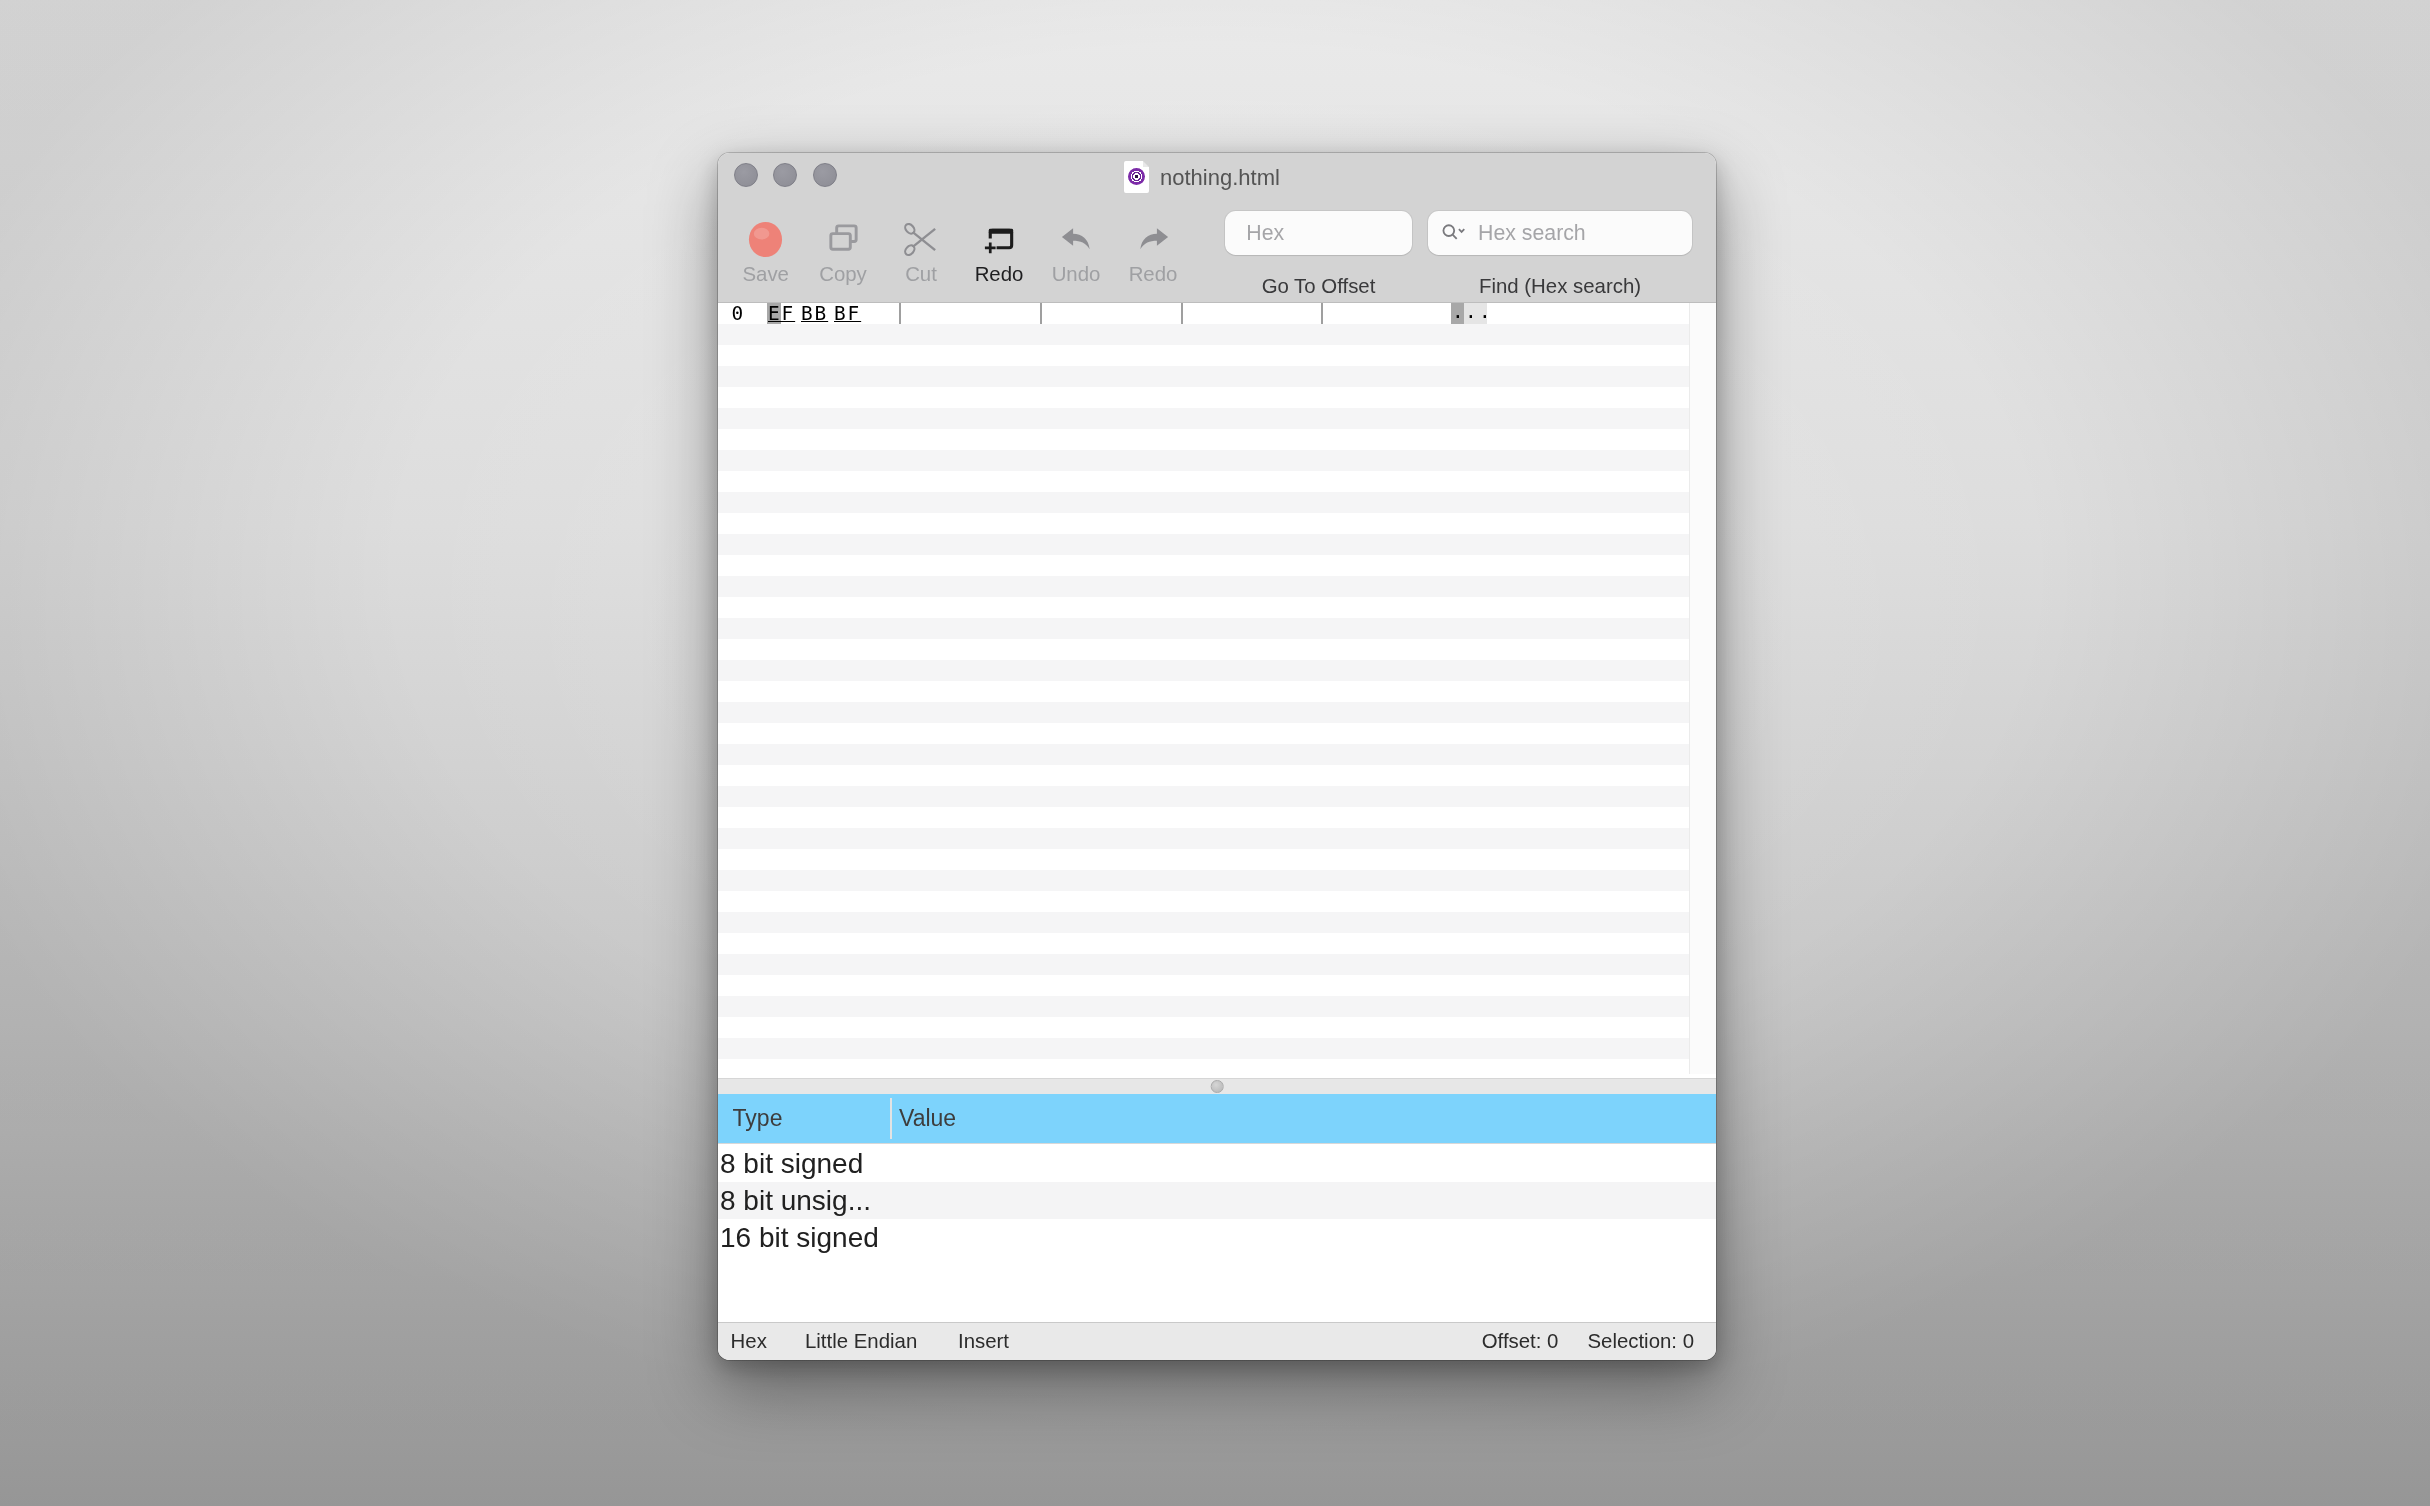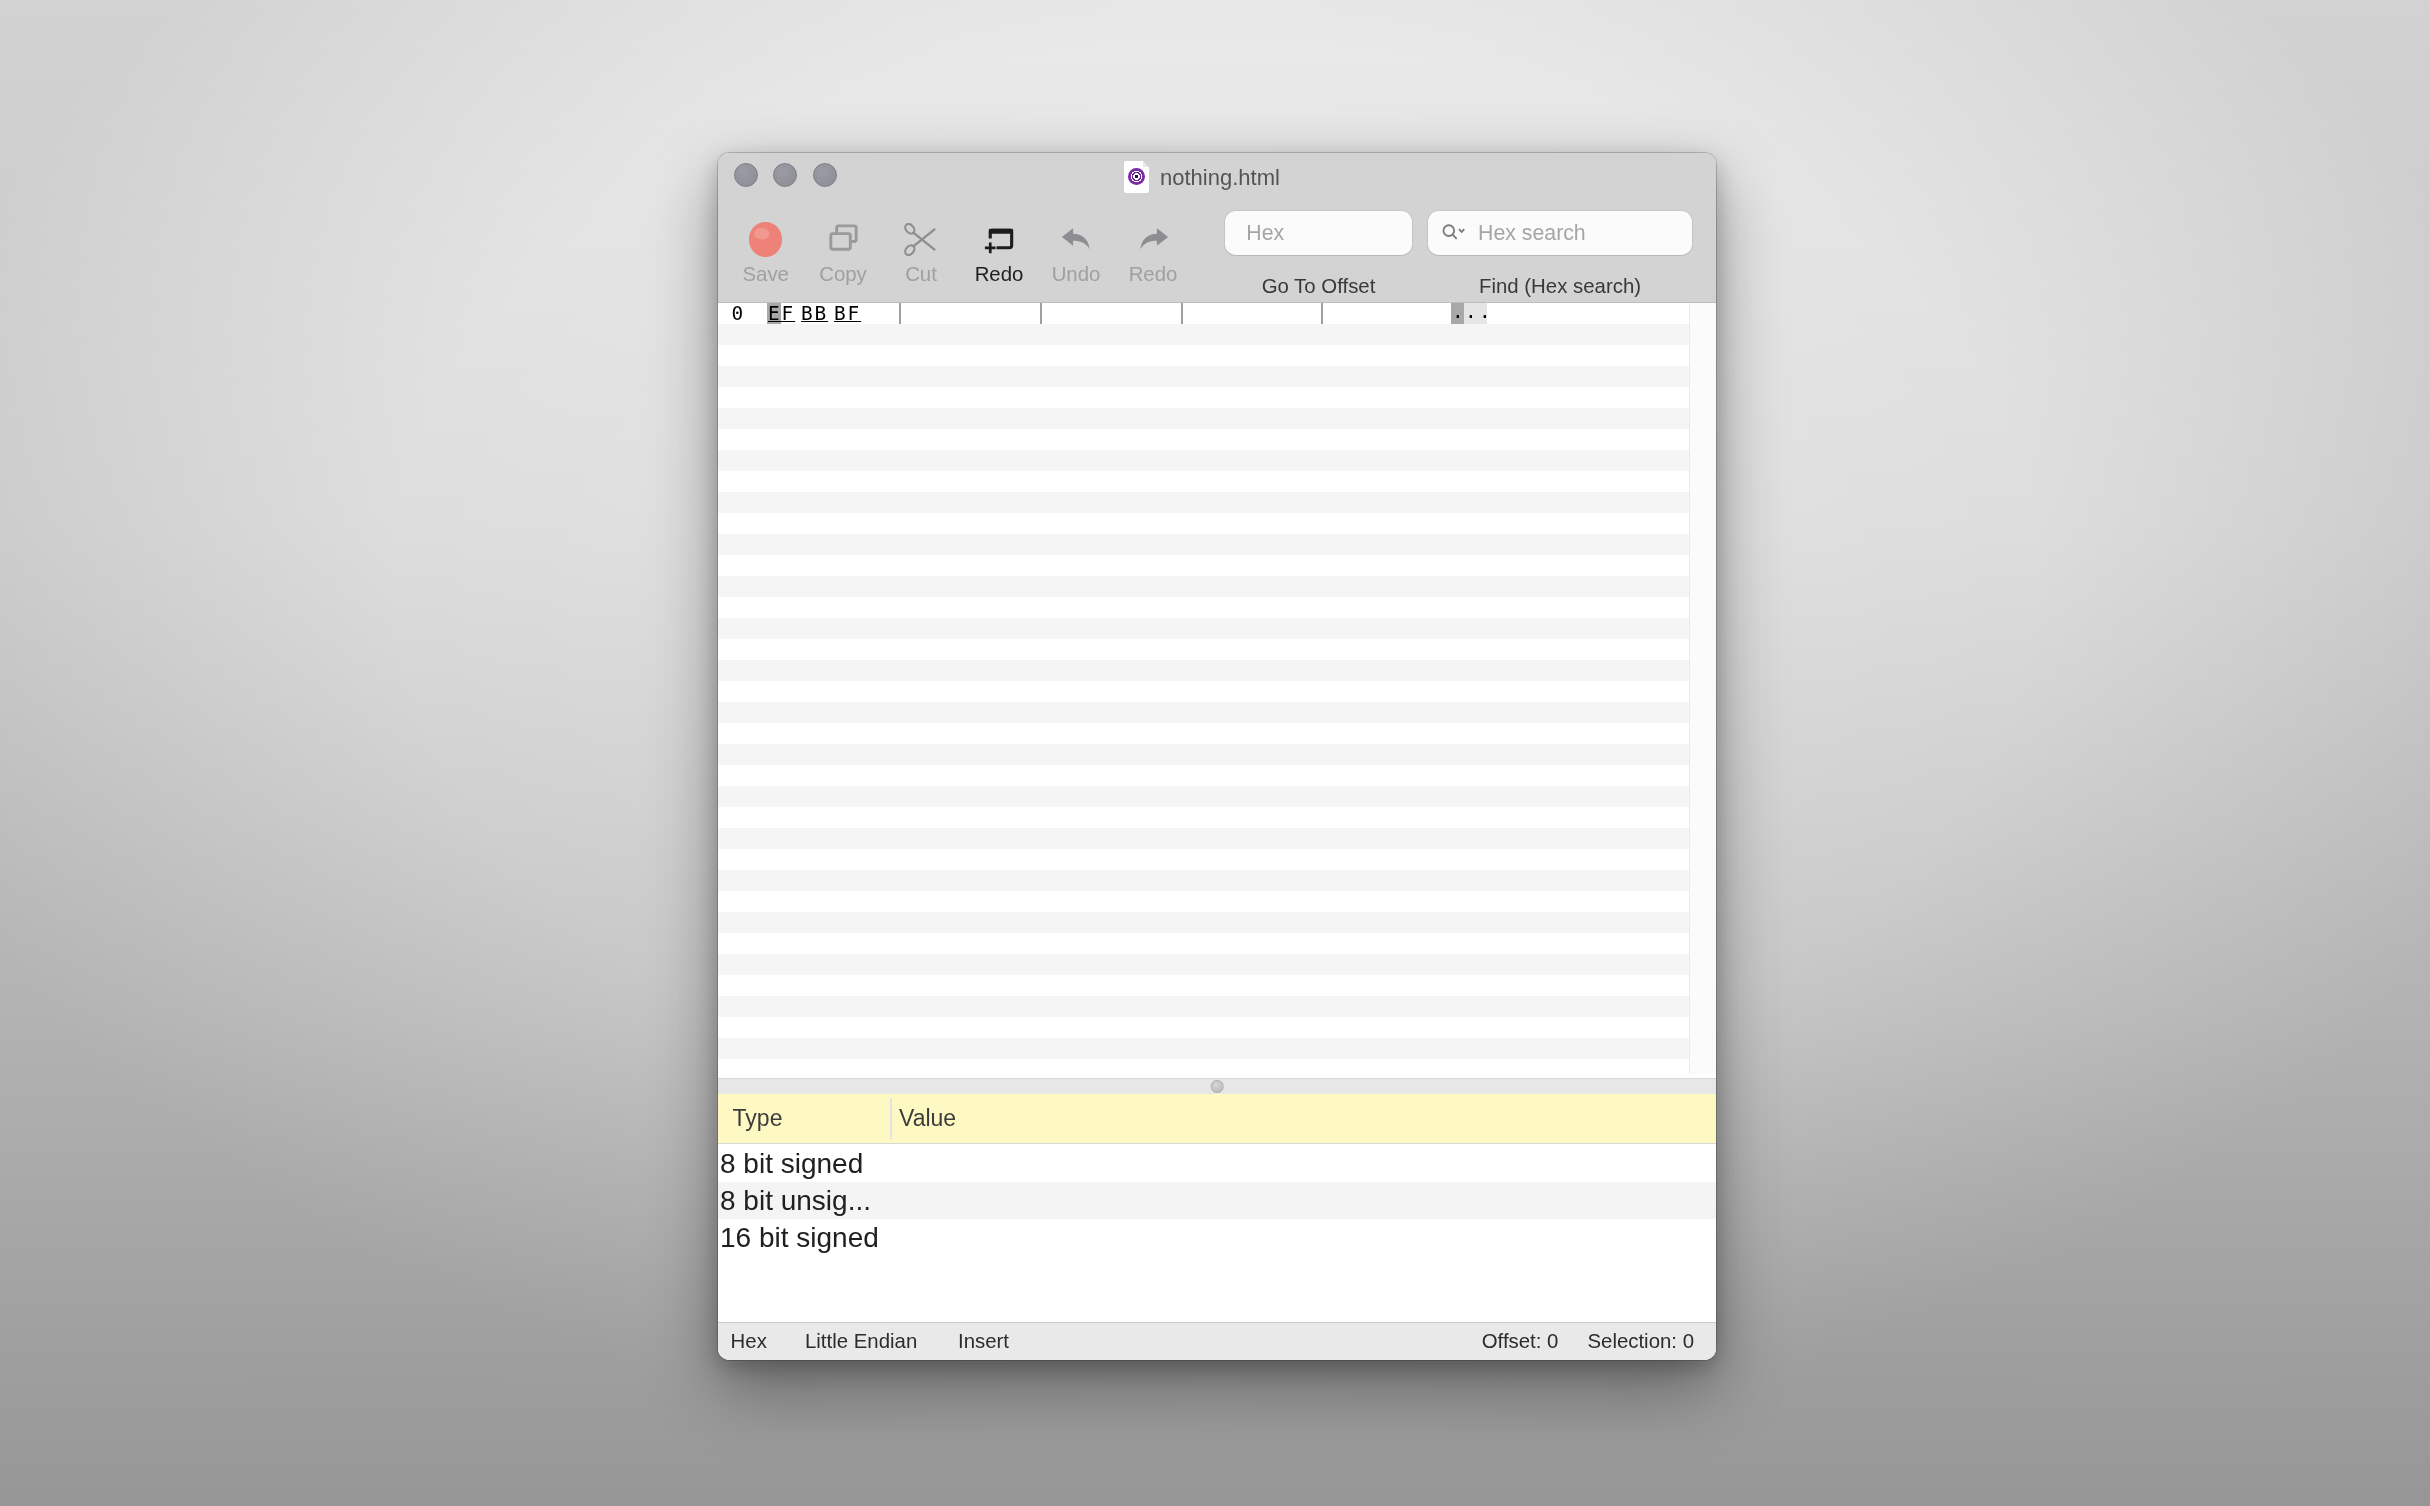--- a/index.html
+++ b/index.html
@@ -57,21 +57,21 @@
   .asc-light{position:absolute;left:746px;top:0;width:23px;height:21.3px;background:#e5e5e5;}
   .asc{position:absolute;top:0;width:11.6px;height:21.3px;line-height:18.4px;text-align:center;}
   .a0{left:734px}.a1{left:747px}.a2{left:761px}
   .sliver{position:absolute;left:0;top:922px;width:100%;height:2.9px;background:#ffffff;}
   
   .splitter{position:absolute;left:0;top:925px;width:100%;height:16.5px;background:#e7e7e7;
     border-top:1px solid #d6d6d6;border-bottom:1px solid #cfcfcf;box-sizing:border-box;}
   .grip{position:absolute;left:50%;top:1px;transform:translateX(-50%);width:12.6px;height:12.6px;border-radius:50%;
     background:radial-gradient(circle at 40% 35%, #d6d6d6, #b4b4b4);border:1px solid #ababab;box-sizing:border-box;}
   
-  .insp-header{position:absolute;left:0;top:941px;width:100%;height:50px;background:#fef9c3;
+  .insp-header{position:absolute;left:0;top:941px;width:100%;height:50px;background:#7dd3fc;
     border-bottom:1.9px solid #d8d8d8;box-sizing:border-box;font-size:23px;color:#3d3d3d;}
   .insp-header .h-type{position:absolute;left:14.6px;top:0;line-height:49px;}
   .insp-header .h-value{position:absolute;left:181px;top:0;line-height:49px;}
   .col-div{position:absolute;left:172px;top:3.9px;width:1.9px;height:41px;background:#e3e3e3;}
   .insp-rows{position:absolute;left:0;top:992px;width:100%;height:178px;overflow:hidden;}
   .insp-row{position:relative;width:100%;height:37px;line-height:37px;font-size:28px;color:#202020;}
   .insp-row:nth-child(even){background:#f4f4f5;}
   .insp-row .cell-type{position:absolute;left:2px;top:0;white-space:nowrap;}
   .insp-row .cell-value{position:absolute;left:181px;top:0;white-space:nowrap;}
   

